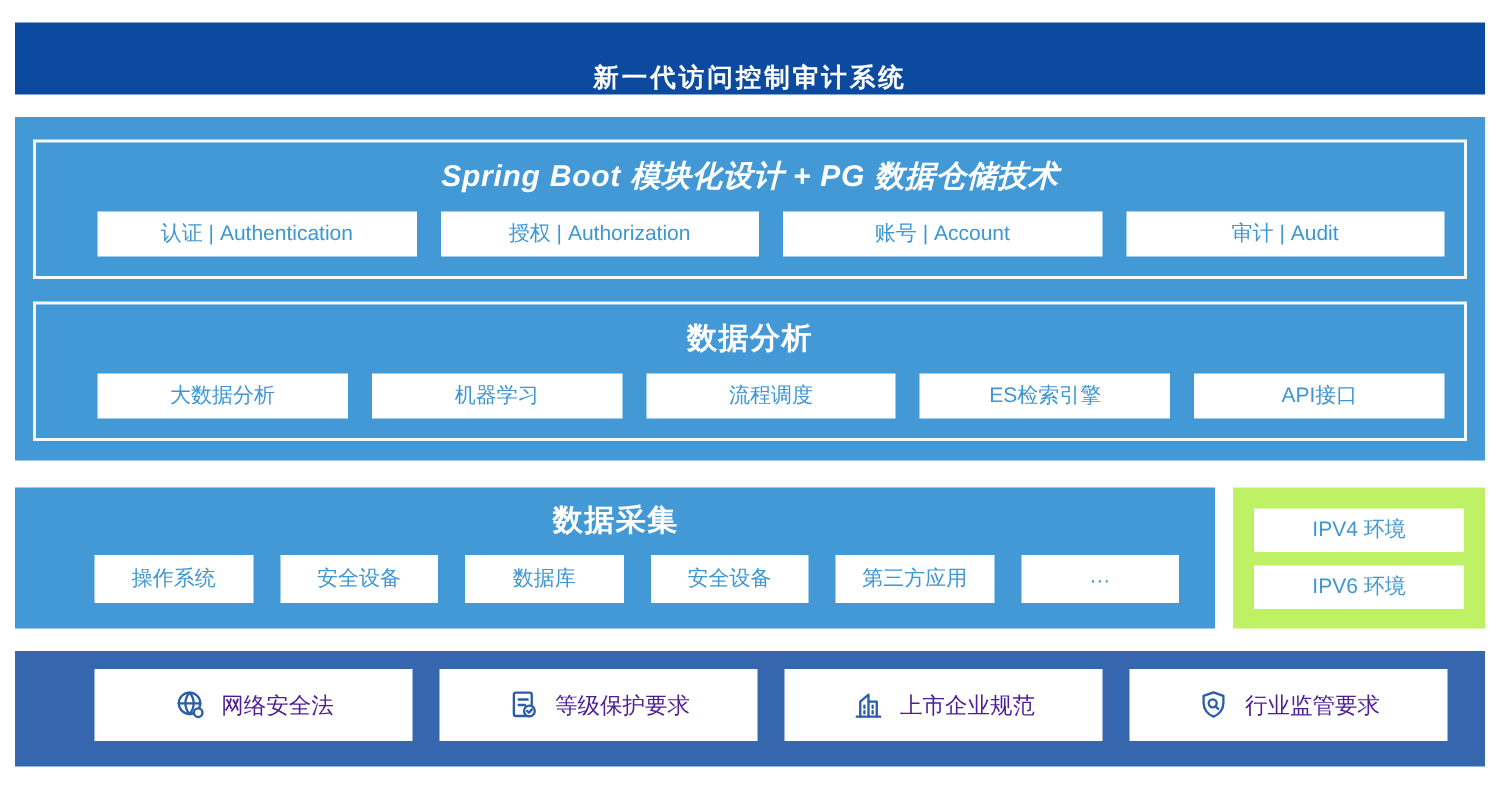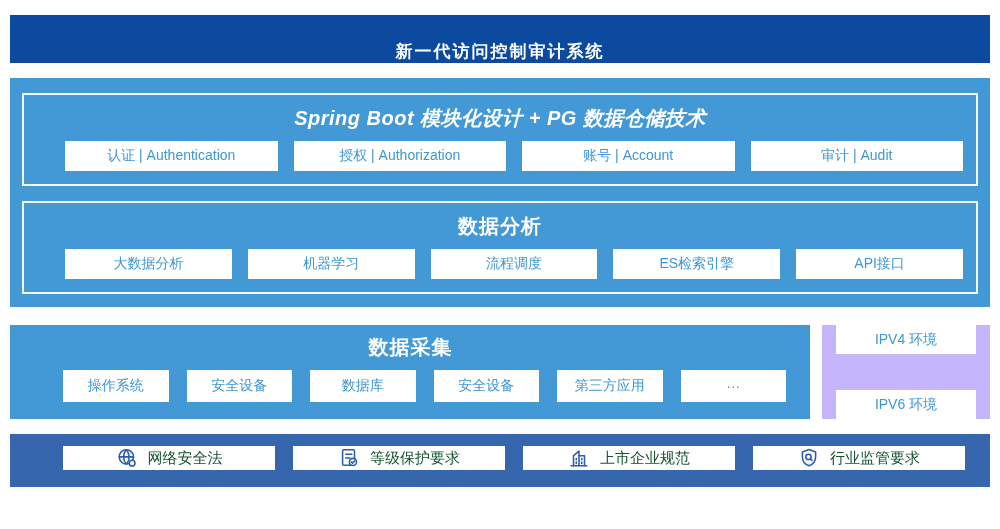--- a/index.html
+++ b/index.html
@@ -45,32 +45,32 @@
   }
 
   
   .middle-row { display: flex; gap: 12px; margin-bottom: 15px; }
   .collect-block {
     width: 800px; background: #4399d6; padding: 8px 24px 17px 25px;
   }
   .collect-block .btn-row { gap: 18px; text-align: center; }
   .collect-block .white-btn { height: 32px; }
   .env-panel {
-    flex: 1; background: #c4b5fd;
-    display: flex; flex-direction: column; justify-content: space-between;
+    flex: 1; background: #bef264;
+    display: flex; flex-direction: column; justify-content: center;
     gap: 9px; padding: 0 14px;
   }
   .env-panel .white-btn { flex: none; height: 29px; }
 
   
   .solution { background: #3566ae; padding: 12px 25px 17px 25px; }
   .solution .box-title { margin-bottom: 12px; font-size: 19px; }
   .solution .btn-row { gap: 18px; }
   .solution .white-btn {
-    height: 24px; color: #14532d; font-size: 15px; gap: 10px;
+    height: 48px; color: #4c1d95; font-size: 15px; gap: 10px;
   }
   .icon { width: 22px; height: 22px; display: inline-flex; color: #2b5da8; }
   .icon svg { width: 100%; height: 100%; }
 </style>
 </head>
 <body>
 
 <div class="page">
 
   <div class="banner">

